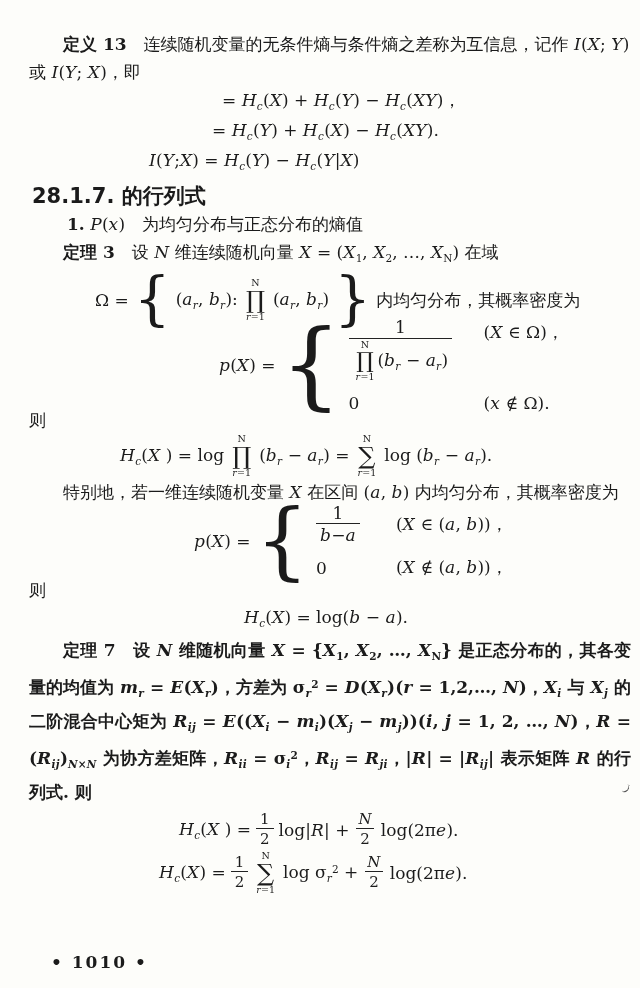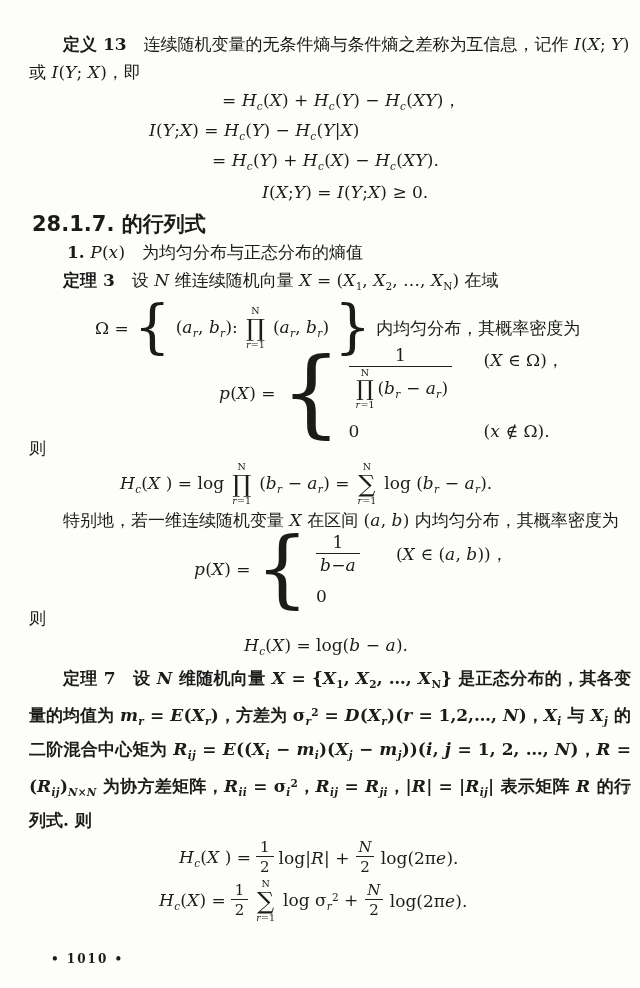--- a/index.html
+++ b/index.html
@@ -32,40 +32,39 @@
   .frac .num{line-height:1.2;padding:0 4px;}
   .frac .den{border-top:1.2px solid #222;line-height:1.25;padding:1px 4px 0;display:flex;align-items:center;justify-content:center;}
   .frac.small{font-size:15px;}
   .frac.small .num{line-height:1.15;}
   .pwrows{display:flex;flex-direction:column;gap:10px;margin-left:2px;}
   .pwrow{display:flex;align-items:center;}
   .pwval{display:flex;align-items:center;}
   .w135{width:135px;}
   .w80{width:80px;}
   h2.sec{margin:4px 0 0 3px;font-size:21px;font-weight:bold;line-height:28px;font-family:"DejaVu Sans","Liberation Sans",sans-serif;}
-  .pagenum{position:absolute;left:44px;top:952px;font-size:12px;letter-spacing:2px;font-weight:bold;}
+  .pagenum{position:absolute;left:44px;top:952px;font-size:17px;letter-spacing:2px;font-weight:bold;}
   .speck{position:absolute;left:616px;top:784px;width:6px;height:9px;border-right:1.5px solid #555;border-bottom:1.5px solid #555;border-radius:0 0 6px 0;transform:rotate(12deg);}
   .mt4{margin-top:4px;}
   .thm7{line-height:26px;text-align:justify;margin-right:6px;font-weight:bold;}
 </style>
 </head>
 <body>
 
 <div class="page">
 
   <p class="cn indent"><b>定义 13</b>　连续随机变量的无条件熵与条件熵之差称为互信息，记作 <i>I</i>(<i>X</i>; <i>Y</i>) 或 <i>I</i>(<i>Y</i>; <i>X</i>)，即</p>
 
   <div class="fgroup">
     <div class="fline" style="margin-left:193px">= <i>H</i><sub><i>c</i></sub>(<i>X</i>) + <i>H</i><sub><i>c</i></sub>(<i>Y</i>) − <i>H</i><sub><i>c</i></sub>(<i>XY</i>)，</div>
+    <div class="fline" style="margin-left:183px">= <i>H</i><sub><i>c</i></sub>(<i>Y</i>) + <i>H</i><sub><i>c</i></sub>(<i>X</i>) − <i>H</i><sub><i>c</i></sub>(<i>XY</i>).</div>
     <div class="fline" style="margin-left:120px"><i>I</i>(<i>Y</i>;<i>X</i>) = <i>H</i><sub><i>c</i></sub>(<i>Y</i>) − <i>H</i><sub><i>c</i></sub>(<i>Y</i>|<i>X</i>)</div>
-    <div class="fline" style="margin-left:183px">= <i>H</i><sub><i>c</i></sub>(<i>Y</i>) + <i>H</i><sub><i>c</i></sub>(<i>X</i>) − <i>H</i><sub><i>c</i></sub>(<i>XY</i>).</div>
   </div>
 
 
-  <div class="fline" style="margin-left:233px;line-height:28px"><i>I</i>(<i>X</i>;<i>Y</i>) = <i>I</i>(<i>Y</i>;<i>X</i>) ≥ 0.</div>
 
   <h2 class="sec">28.1.7. 的行列式</h2>
 
   <p class="cn" style="margin-left:38px"><b>1.</b> <i>P</i>(<i>x</i>)　为均匀分布与正态分布的熵值</p>
 
   <p class="cn indent"><b>定理 3</b>　设 <i>N</i> 维连续随机向量 <i>X</i> = (<i>X</i><sub>1</sub>, <i>X</i><sub>2</sub>, …, <i>X</i><sub>N</sub>) 在域</p>
 
   <div class="mrow mt4" style="margin-left:66px;height:48px">
     <span>Ω =</span>
     <span class="brace br-m">{</span>
@@ -135,20 +134,21 @@
         <span class="pwval w80">
           <span class="frac">
             <span class="num">1</span>
             <span class="den"><i>b</i> − <i>a</i></span>
           </span>
         </span>
         <span class="cond">(<i>X</i> ∈ (<i>a</i>, <i>b</i>))，</span>
       </div>
       <div class="pwrow">
         <span class="pwval w80">0</span>
+        <span class="cond">(<i>X</i> ∉ (<i>a</i>, <i>b</i>))，</span>
       </div>
     </div>
   </div>
 
   <p class="cn">则</p>
 
   <div class="fline" style="margin-left:215px;line-height:26px"><i>H</i><sub><i>c</i></sub>(<i>X</i>) = log(<i>b</i> − <i>a</i>).</div>
 
   <p class="cn indent thm7"><b>定理 7</b>　设 <i>N</i> 维随机向量 <i>X</i> = {<i>X</i><sub>1</sub>, <i>X</i><sub>2</sub>, …, <i>X</i><sub>N</sub>} 是正态分布的，其各变量的均值为 <i>m</i><sub><i>r</i></sub> = <i>E</i>(<i>X</i><sub><i>r</i></sub>)，方差为 σ<sub><i>r</i></sub><sup>2</sup> = <i>D</i>(<i>X</i><sub><i>r</i></sub>)(<i>r</i> = 1,2,…, <i>N</i>)，<i>X</i><sub><i>i</i></sub> 与 <i>X</i><sub><i>j</i></sub> 的二阶混合中心矩为 <i>R</i><sub><i>ij</i></sub> = <i>E</i>((<i>X</i><sub><i>i</i></sub> − <i>m</i><sub><i>i</i></sub>)(<i>X</i><sub><i>j</i></sub> − <i>m</i><sub><i>j</i></sub>))(<i>i</i>, <i>j</i> = 1, 2, …, <i>N</i>)，<i>R</i> = (<i>R</i><sub><i>ij</i></sub>)<sub><i>N</i>×<i>N</i></sub> 为协方差矩阵，<i>R</i><sub><i>ii</i></sub> = σ<sub><i>i</i></sub><sup>2</sup>，<i>R</i><sub><i>ij</i></sub> = <i>R</i><sub><i>ji</i></sub>，|<i>R</i>| = |<i>R</i><sub><i>ij</i></sub>| 表示矩阵 <i>R</i> 的行列式. 则</p>
 

